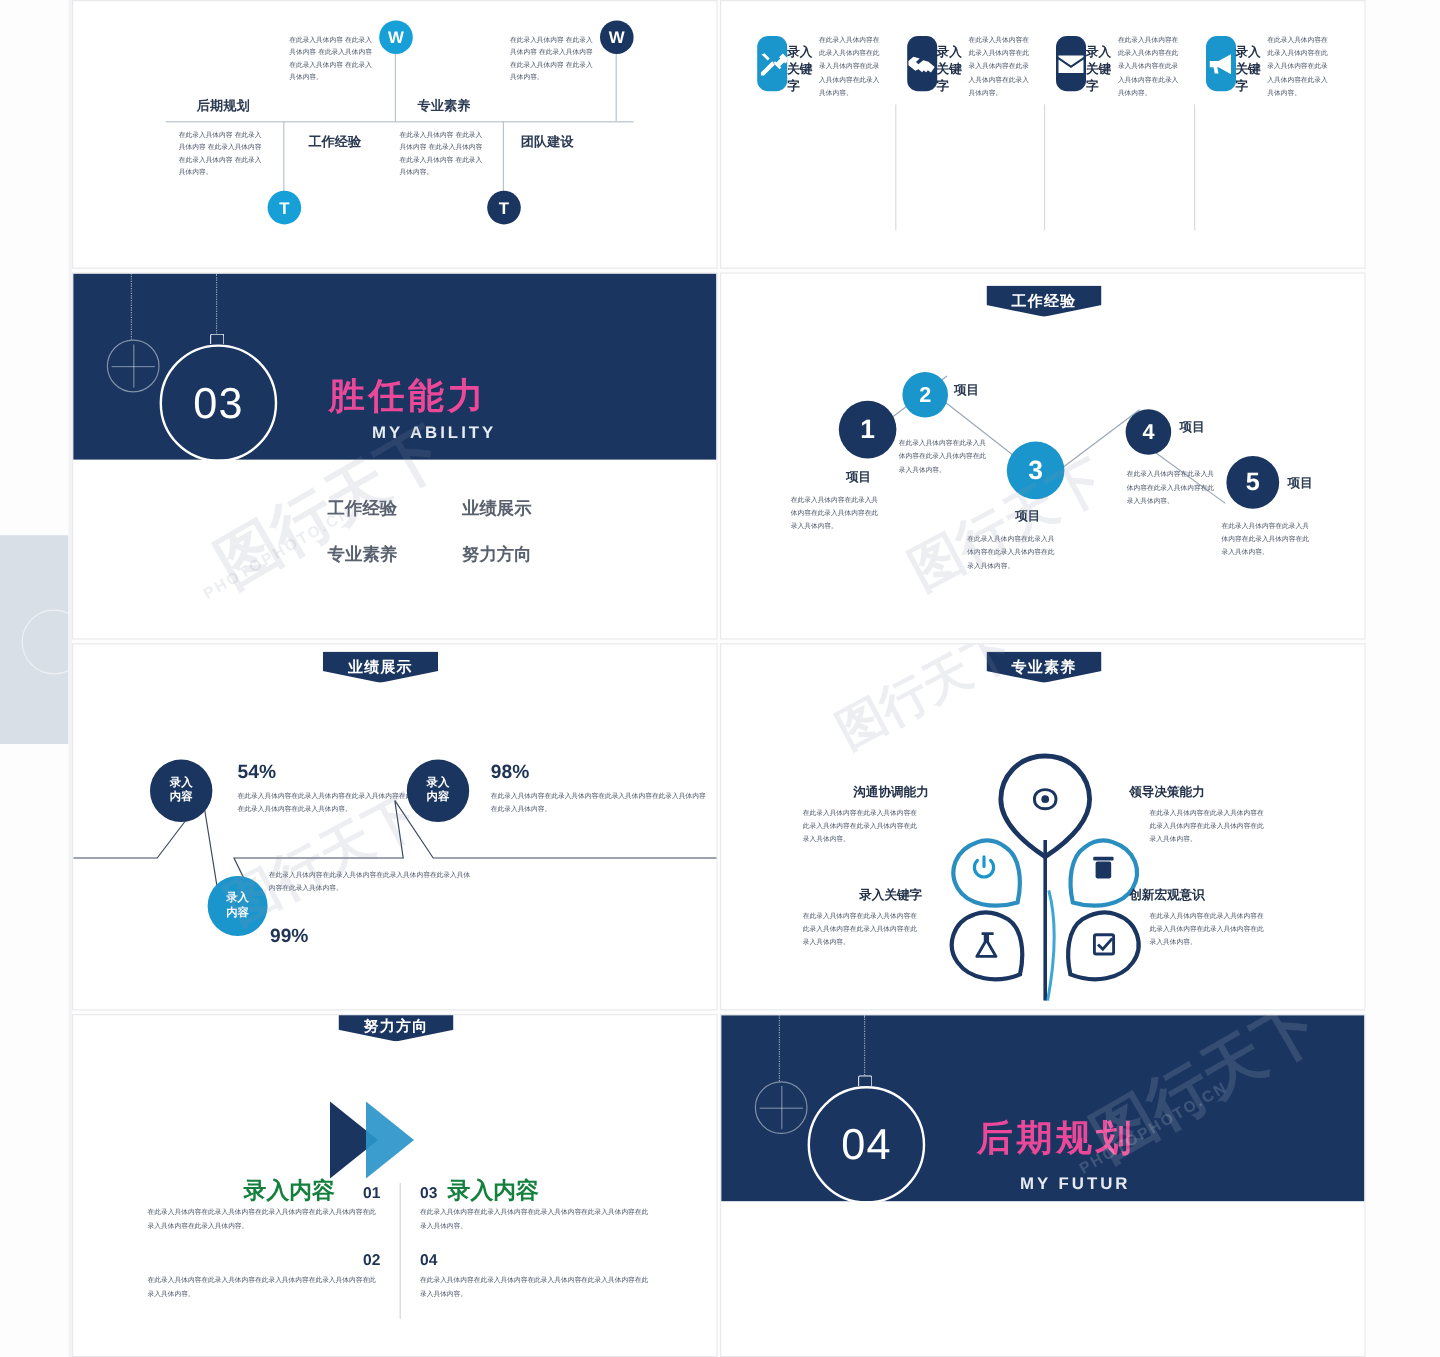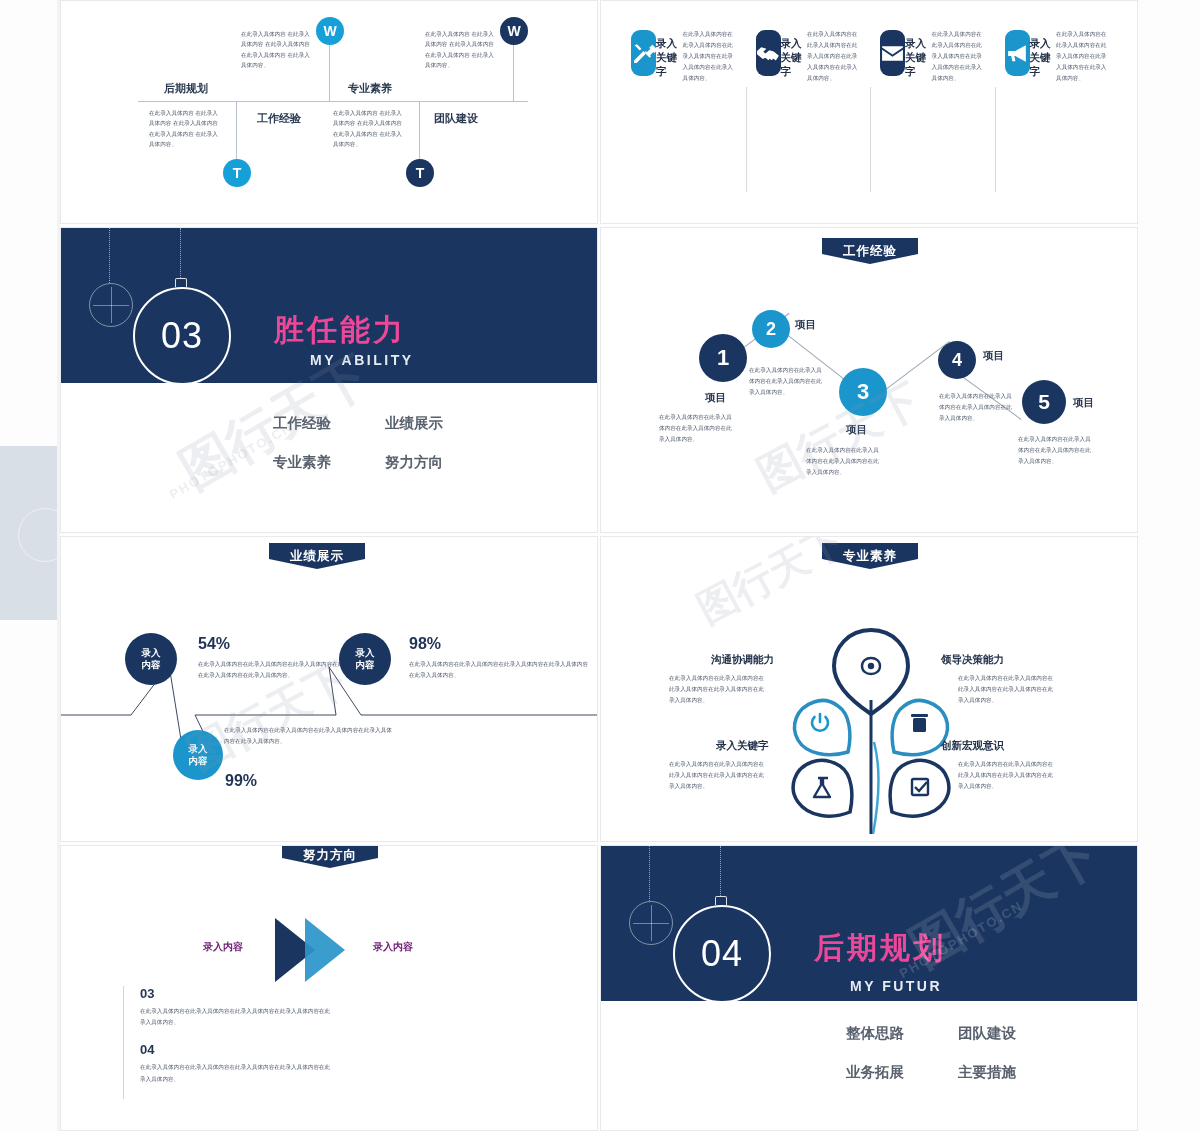--- a/index.html
+++ b/index.html
@@ -88,21 +88,21 @@
         font-weight:bold;line-height:1.25;}
   .pct{position:absolute;font-size:16px;font-weight:bold;color:#1f3355;}
   .pbody{position:absolute;font-size:5.6px;line-height:2;color:#4a5568;}
 
   
   .flower-txt-h{position:absolute;font-size:10.5px;font-weight:bold;color:#223149;}
   .flower-txt-b{position:absolute;font-size:5.6px;line-height:2;color:#4a5568;width:96px;}
 
   
   .tri{position:absolute;width:0;height:0;}
-  .arrow-lbl{position:absolute;font-size:10px;color:#701a75;font-weight:bold;}
+  .arrow-lbl{position:absolute;font-size:19px;color:#15803d;font-weight:bold;margin-top:39px;}
   .nums{position:absolute;left:62px;top:140px;width:420px;display:flex;}
   .numcol{width:210px;box-sizing:border-box;position:relative;}
   .numcol.left{padding-right:16px;text-align:right;}
   .numcol.right{padding-left:16px;text-align:left;border-left:1px solid #cfd5de;}
   .numcol .n{font-size:13px;font-weight:bold;color:#1f3355;}
   .numcol .t{font-size:5.6px;line-height:2;color:#4a5568;margin:5px 0 14px;text-align:left;}
   .numcol.left .t{text-align:left;}
   .wm{position:absolute;color:rgba(140,150,165,.16);font-weight:bold;pointer-events:none;}
 </style>
 </head>
@@ -348,43 +348,43 @@
     <div class="slide s7">
       <div class="tag cn" style="left:221px;top:-4px;">努力方向</div>
 
       <div class="tri" style="left:214px;top:72px;border-top:32px solid transparent;border-bottom:32px solid transparent;border-left:40px solid #1a3560;"></div>
       <div class="tri" style="left:244px;top:72px;border-top:32px solid transparent;border-bottom:32px solid transparent;border-left:40px solid #2a95ca;opacity:.92;"></div>
 
       <div class="arrow-lbl cn" style="left:142px;top:94px;">录入内容</div>
       <div class="arrow-lbl cn" style="left:312px;top:94px;">录入内容</div>
 
       <div class="nums">
+        <div class="numcol left">
+          <div class="n">01</div>
+          <div class="t cn">在此录入具体内容在此录入具体内容在此录入具体内容在此录入具体内容在此录入具体内容在此录入具体内容。</div>
+          <div class="n">02</div>
+          <div class="t cn">在此录入具体内容在此录入具体内容在此录入具体内容在此录入具体内容在此录入具体内容。</div>
+        </div>
         <div class="numcol right">
           <div class="n">03</div>
           <div class="t cn">在此录入具体内容在此录入具体内容在此录入具体内容在此录入具体内容在此录入具体内容。</div>
           <div class="n">04</div>
           <div class="t cn">在此录入具体内容在此录入具体内容在此录入具体内容在此录入具体内容在此录入具体内容。</div>
         </div>
       </div>
     </div>
 
     <div class="slide s8">
       <div class="cover-band">
         <div class="orn-line" style="left:48px;height:55px;"></div>
         <div class="snow" style="left:28px;top:55px;width:42px;height:42px;"></div>
         <div class="orn-line" style="left:119px;height:50px;"></div>
         <div class="orn-cap" style="left:114px;top:50px;width:10px;height:8px;border-bottom:none;"></div>
       </div>
       <div class="cover-num" style="left:72px;top:59px;">04</div>
       <div class="cover-cn cn" style="left:213px;top:82px;">后期规划</div>
       <div class="cover-en" style="left:249px;top:132px;">MY FUTUR</div>
-      <div class="cover-links cn" style="left:245px;top:178px;">
-        <span>整体思路</span>
-        <span>团队建设</span>
-        <span>业务拓展</span>
-        <span>主要措施</span>
-      </div>
       <div class="wm" style="left:300px;top:20px;font-size:52px;transform:rotate(-30deg);color:rgba(255,255,255,.12);">图行天下</div>
       <div class="wm" style="left:290px;top:86px;font-size:13px;transform:rotate(-30deg);letter-spacing:2px;color:rgba(255,255,255,.16);">PHOTOPHOTO.CN</div>
     </div>
 
   </div>
 </div>
 
 </body></html>

